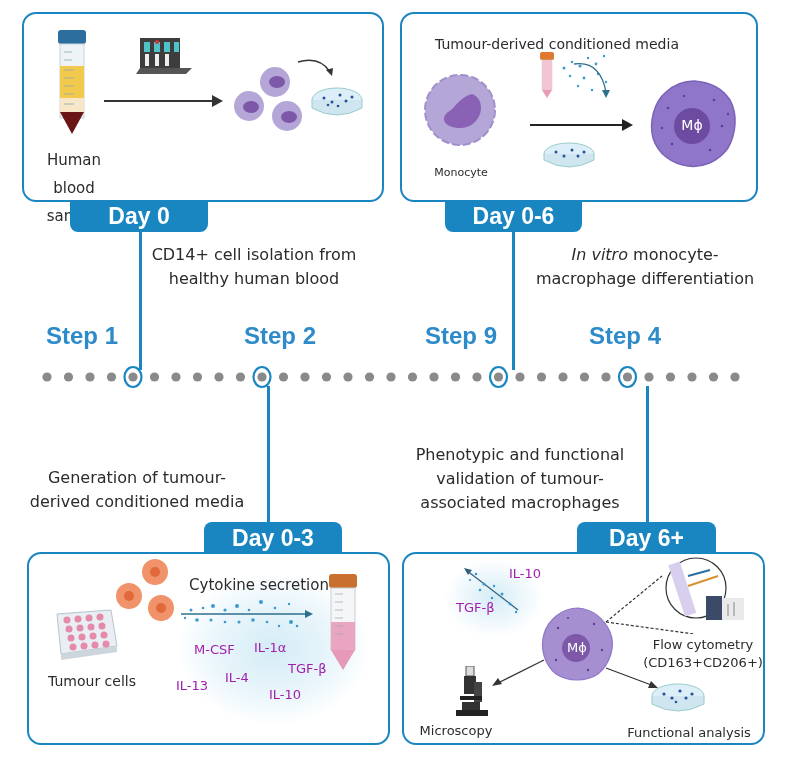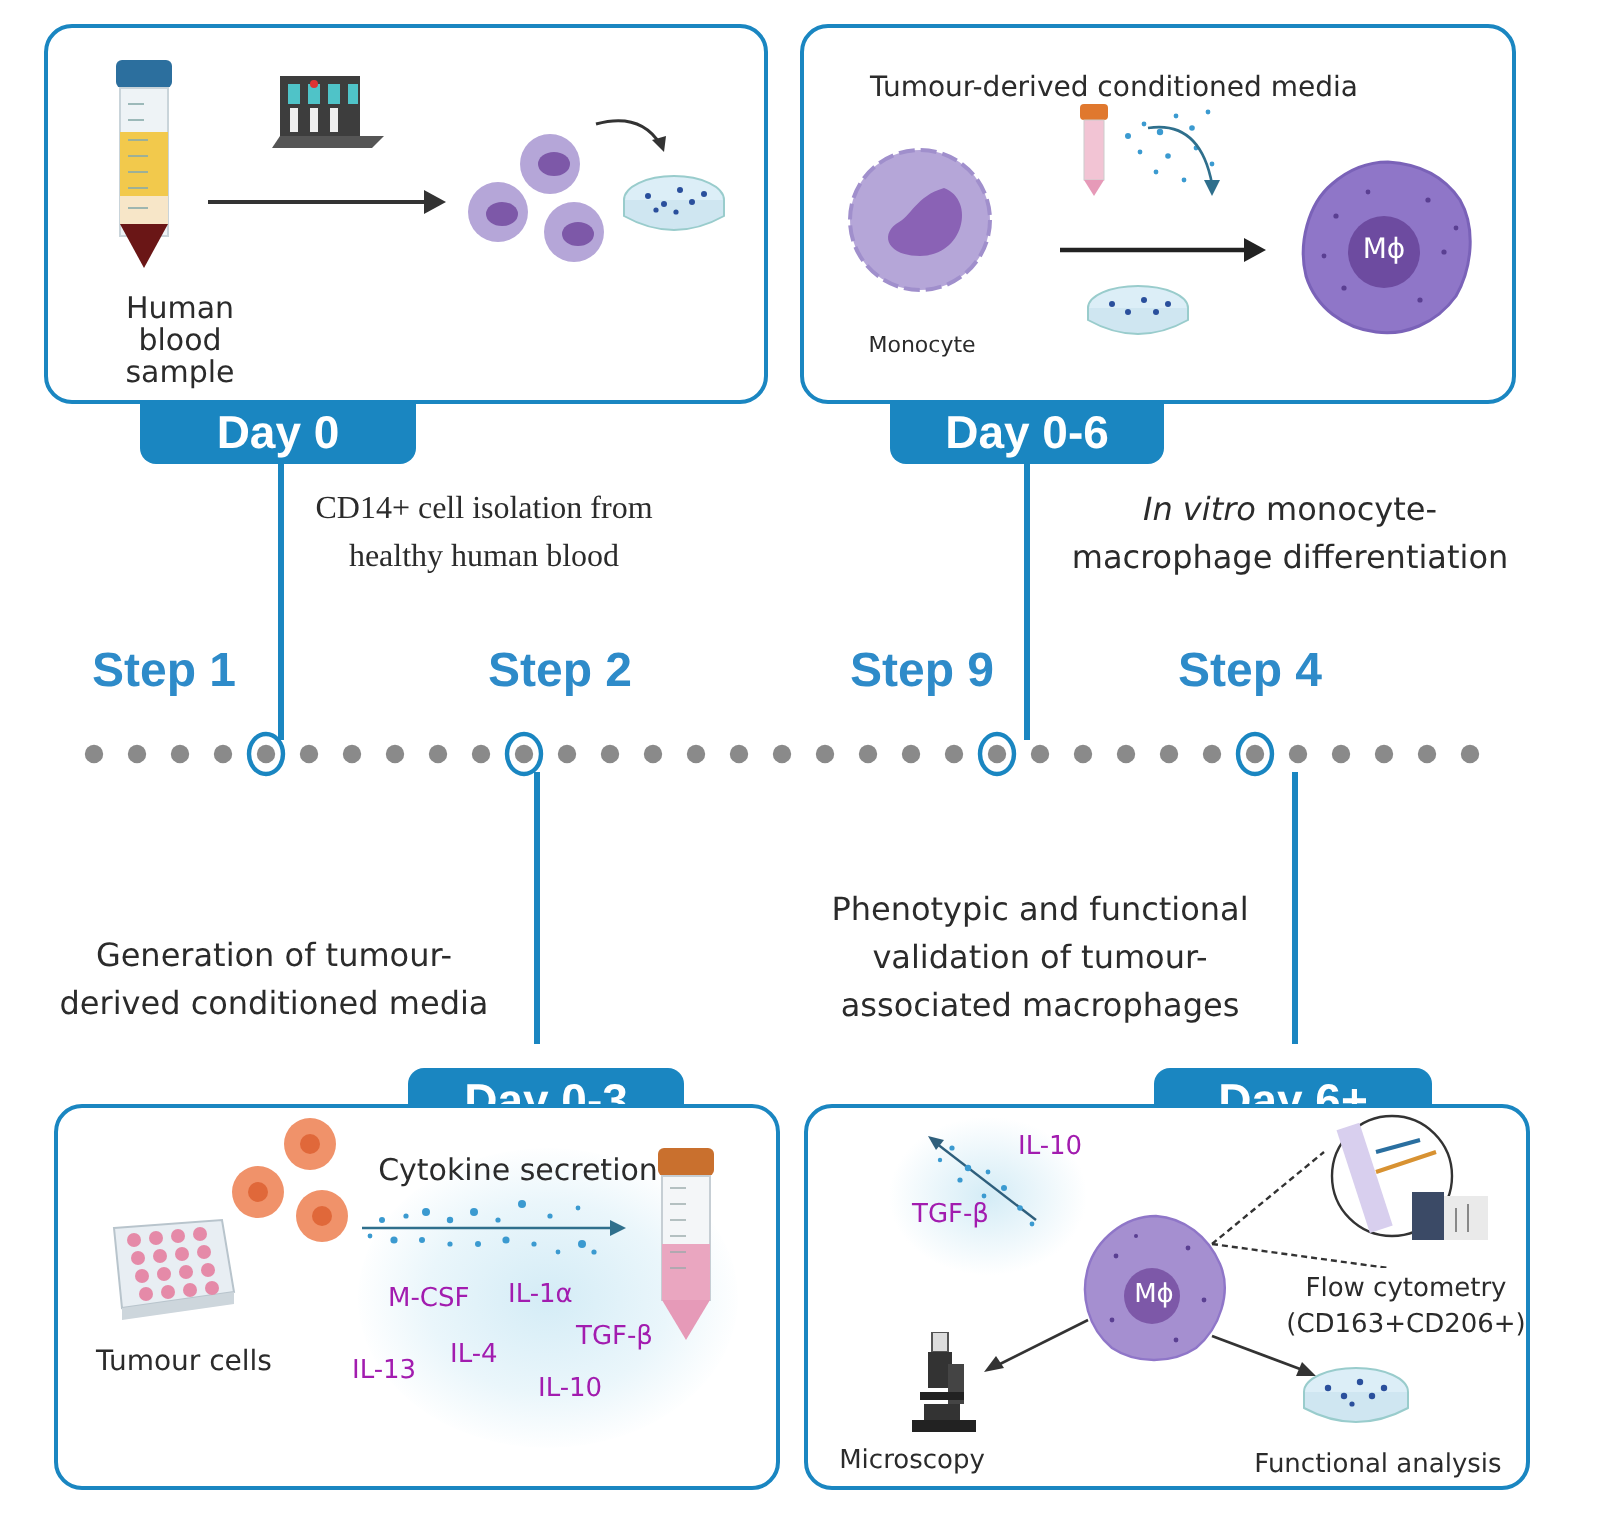--- a/index.html
+++ b/index.html
@@ -3,21 +3,21 @@
 <meta charset="utf-8">
 <style>
   html, body { margin: 0; padding: 0; background: #ffffff; }
   body { width: 800px; height: 767px; position: relative; overflow: hidden;
          font-family: "DejaVu Sans", "Liberation Sans", sans-serif; color: #2b2b2b; }
   .abs { position: absolute; }
   .box { position: absolute; border: 2.5px solid #1a86c1; border-radius: 14px; background: #fff; box-sizing: border-box; }
   .tab { position: absolute; background: #1a86c1; color: #fff; font-family: "Liberation Sans", sans-serif;
          font-weight: bold; font-size: 23px; text-align: center; line-height: 32px; box-sizing: border-box; }
   .tab.down { border-radius: 0 0 8px 8px; }
-  .tab.up { border-radius: 8px 8px 0 0; margin-top: 12px; }
+  .tab.up { border-radius: 8px 8px 0 0; }
   .vline { position: absolute; width: 2.5px; background: #1a86c1; }
   .step { position: absolute; color: #2e8bc9; font-family: "Liberation Sans", sans-serif; font-weight: bold; font-size: 24px; }
   .desc { position: absolute; font-size: 16px; line-height: 24px; text-align: center; color: #2b2b2b; }
   .label { position: absolute; font-size: 14px; color: #2b2b2b; text-align: center; line-height: 18px; }
   .cyto { position: absolute; font-size: 13px; color: #a21caf; text-align: right; }
   .dotrow { position: absolute; left: 0; top: 0; width: 800px; height: 767px; }
   svg { display: block; }
 </style>
 </head>
 <body>
@@ -33,21 +33,21 @@
     <g stroke="#8aa" stroke-width="0.8">
         <line x1="10" y1="22" x2="18" y2="22"></line>
         <line x1="10" y1="30" x2="18" y2="30"></line>
         <line x1="10" y1="40" x2="20" y2="40"></line>
         <line x1="10" y1="48" x2="20" y2="48"></line>
         <line x1="10" y1="56" x2="20" y2="56"></line>
         <line x1="10" y1="64" x2="20" y2="64"></line>
         <line x1="10" y1="74" x2="20" y2="74"></line>
       </g>
   </svg>
-  <div class="label" style="left:16px; top:132px; width:100px; font-size:15px; line-height:16px;">
+  <div class="label" style="left:0px; top:132px; width:100px; font-size:15px; line-height:28px;">
     <div>Human blood</div>
     <div>sample</div>
   </div>
 
   <svg class="abs" style="left:112px; top:22px;" width="58" height="40" viewBox="0 0 58 40">
     <rect x="4" y="2" width="40" height="30" fill="#3d3d3d"></rect>
     <polygon points="4,32 56,32 50,38 0,38" fill="#555"></polygon>
     <g fill="#4fc3c8">
         <rect x="8" y="6" width="6" height="10"></rect>
         <rect x="18" y="6" width="6" height="10"></rect>
@@ -162,21 +162,21 @@
       </g>
     <circle cx="44" cy="48" r="18" fill="#6d4ba0"></circle>
   </svg>
   <div class="abs" style="left:276px; top:103px; width:28px; text-align:center; color:#fff; font-size:14px;">Mϕ</div>
 </div>
 <div class="tab down" style="left:445px; top:200px; width:137px; height:32px;">Day 0-6</div>
 
 <div class="vline" style="left:139px; top:232px; height:138px;"></div>
 <div class="vline" style="left:512px; top:232px; height:138px;"></div>
 
-<div class="desc" style="left:132px; top:243px; width:220px;font-family:Liberation Serif, serif;">
+<div class="desc" style="left:144px; top:243px; width:220px;">
   <div>CD14+ cell isolation from</div>
   <div>healthy human blood</div>
 </div>
 <div class="desc" style="left:510px; top:243px; width:270px;">
   <div><i>In vitro</i><span> monocyte-</span></div>
   <div>macrophage differentiation</div>
 </div>
 
 <div class="step" style="left:46px; top:322px;">Step 1</div>
 <div class="step" style="left:244px; top:322px;">Step 2</div>

